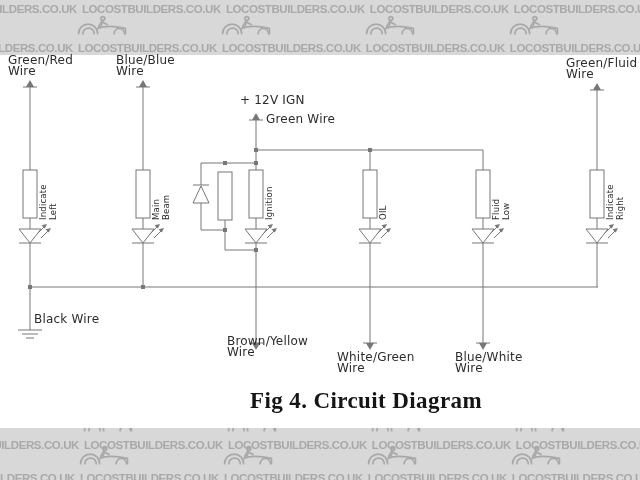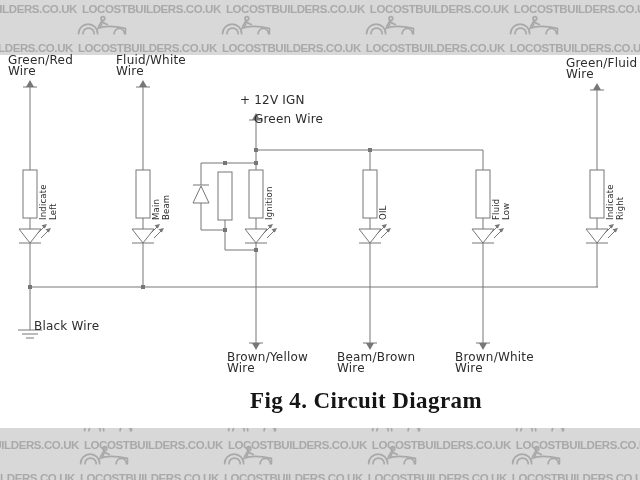--- a/index.html
+++ b/index.html
@@ -175,32 +175,32 @@
     <use href="#sym-down" x="370" y="288"></use>
     <use href="#sym-down" x="483" y="288"></use>
 
     <line x1="18" y1="275" x2="42" y2="275"></line>
     <line x1="22" y1="279" x2="38" y2="279"></line>
     <line x1="26" y1="283" x2="34" y2="283"></line>
   </svg>
 
   <span class="lbl" style="left:8px;   top:0px">Green/Red
 Wire</span>
-  <span class="lbl" style="left:116px; top:0px">Fluid/White
+  <span class="lbl" style="left:116px; top:0px">Blue/Blue
 Wire</span>
   <span class="lbl" style="left:566px; top:3px">Green/Fluid
 Wire</span>
   <span class="lbl" style="left:240px; top:40px">+ 12V IGN</span>
-  <span class="lbl" style="left:254px; top:59px">Green Wire</span>
-  <span class="lbl" style="left:34px;  top:266px">Black Wire</span>
-  <span class="lbl" style="left:227px; top:297px">Brown/Yellow
-Wire</span>
-  <span class="lbl" style="left:337px; top:297px">Beam/Brown
-Wire</span>
-  <span class="lbl" style="left:455px; top:297px">Brown/White
+  <span class="lbl" style="left:266px; top:59px">Green Wire</span>
+  <span class="lbl" style="left:34px;  top:259px">Black Wire</span>
+  <span class="lbl" style="left:227px; top:281px">Brown/Yellow
+Wire</span>
+  <span class="lbl" style="left:337px; top:297px">White/Green
+Wire</span>
+  <span class="lbl" style="left:455px; top:297px">Blue/White
 Wire</span>
 
   <span class="vlbl" style="left:39px;  top:115px">Indicate
 Left</span>
   <span class="vlbl" style="left:152px; top:115px">Main
 Beam</span>
   <span class="vlbl" style="left:265px; top:115px">Ignition</span>
   <span class="vlbl" style="left:379px; top:115px">OIL</span>
   <span class="vlbl" style="left:492px; top:115px">Fluid
 Low</span>

